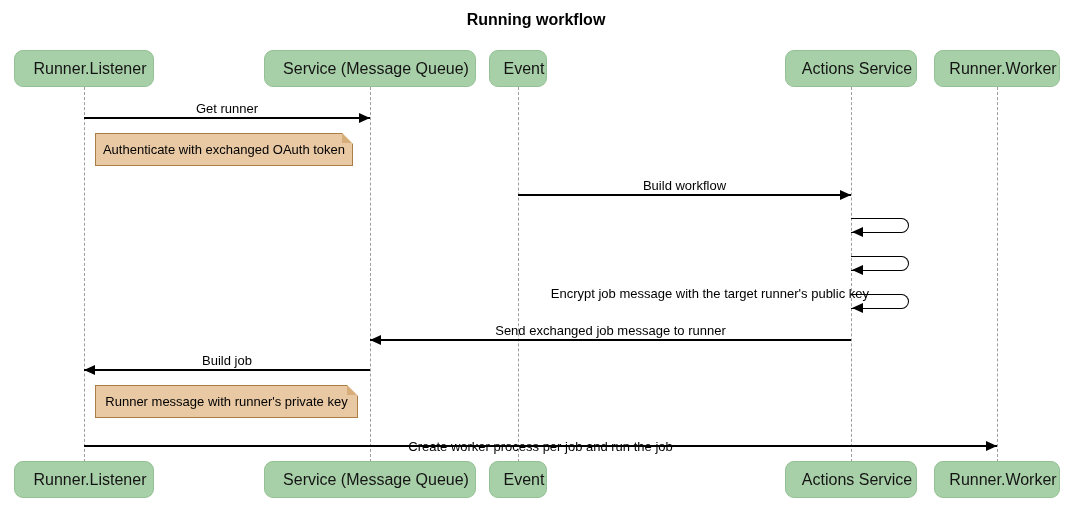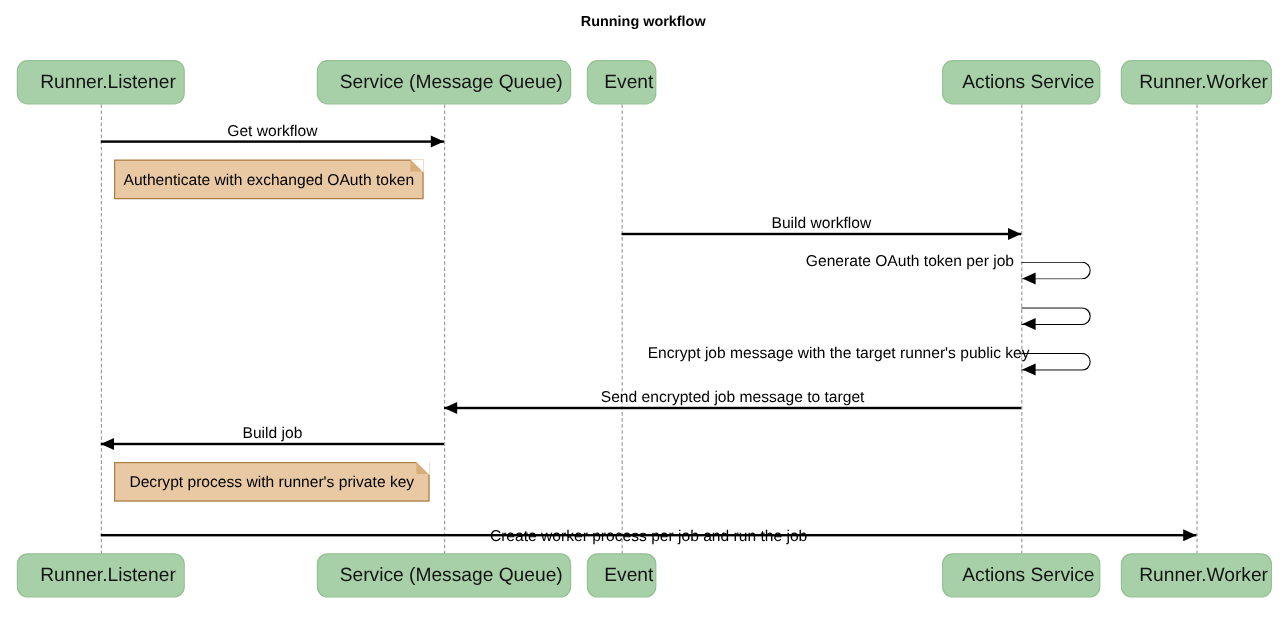--- a/index.html
+++ b/index.html
@@ -13,21 +13,21 @@
     --text:#131313;
   }
   html,body{margin:0;padding:0;background:#ffffff;}
   #diagram{
     position:relative;width:1072px;height:523px;background:#ffffff;
     font-family:"Liberation Sans","DejaVu Sans",sans-serif;color:var(--text);
     overflow:hidden;
   }
   .title{
     position:absolute;left:0;right:0;top:11px;text-align:center;
-    font-size:12px;font-weight:bold;color:#000;
+    font-size:16px;font-weight:bold;color:#000;
   }
   .lifeline{
     position:absolute;top:87px;height:375px;width:0;
     border-left:1px dashed var(--lifeline);
   }
   .participant{
     position:absolute;height:37px;display:flex;align-items:center;justify-content:center;
     background:var(--participant-fill);border:1px solid var(--participant-border);
     border-radius:9px;font-size:16px;color:#141414;white-space:nowrap;box-sizing:border-box;padding-left:12px;
   }
@@ -84,53 +84,52 @@
   <div class="participant p-top" style="left:489px;width:58px;">
       <span>Event</span>
     </div>
   <div class="participant p-top" style="left:785px;width:132px;">
       <span>Actions Service</span>
     </div>
   <div class="participant p-top" style="left:934px;width:126px;">
       <span>Runner.Worker</span>
     </div>
 
-  <div class="mlabel" style="left:84px;width:286px;top:101px;">Get workflow</div>
+  <div class="mlabel" style="left:84px;width:286px;top:101px;">Get runner</div>
   <div class="mline" style="left:84px;width:286px;top:117px;"></div>
   <div class="ah right" style="left:359px;top:113px;"></div>
 
   <div class="note" style="left:95px;top:133px;width:258px;">
       <span>Authenticate with exchanged OAuth token</span>
     </div>
 
   <div class="mlabel" style="left:518px;width:333px;top:178px;">Build workflow</div>
   <div class="mline" style="left:518px;width:333px;top:194px;"></div>
   <div class="ah right" style="left:840px;top:190px;"></div>
 
-  <div class="mlabel r" style="left:420px;width:425px;top:210px;">Generate OAuth token per job</div>
   <div class="selfloop" style="left:851px;top:218px;"></div>
   <div class="ah left" style="left:852px;top:227px;"></div>
 
   <div class="selfloop" style="left:851px;top:256px;"></div>
   <div class="ah left" style="left:852px;top:265px;"></div>
 
-  <div class="mlabel r" style="left:433px;width:425px;top:286px;">Encrypt job message with the target runner's public key</div>
+  <div class="mlabel r" style="left:444px;width:425px;top:286px;">Encrypt job message with the target runner's public key</div>
   <div class="selfloop" style="left:851px;top:294px;"></div>
   <div class="ah left" style="left:852px;top:303px;"></div>
 
-  <div class="mlabel" style="left:370px;width:481px;top:323px;">Send encrypted job message to target</div>
+  <div class="mlabel" style="left:370px;width:481px;top:323px;">Send exchanged job message to runner</div>
   <div class="mline" style="left:370px;width:481px;top:339px;"></div>
   <div class="ah left" style="left:370px;top:335px;"></div>
 
   <div class="mlabel" style="left:84px;width:286px;top:353px;">Build job</div>
   <div class="mline" style="left:84px;width:286px;top:369px;"></div>
   <div class="ah left" style="left:84px;top:365px;"></div>
 
   <div class="note" style="left:95px;top:385px;width:263px;">
-      <span>Decrypt process with runner's private key</span>
+      <span>Runner message with runner's private key</span>
     </div>
 
   <div class="mlabel" style="left:84px;width:913px;top:439px;">Create worker process per job and run the job</div>
   <div class="mline" style="left:84px;width:913px;top:445px;"></div>
   <div class="ah right" style="left:986px;top:441px;"></div>
 
   <div class="participant p-bottom" style="left:14px;width:140px;">
       <span>Runner.Listener</span>
     </div>
   <div class="participant p-bottom" style="left:264px;width:212px;">

